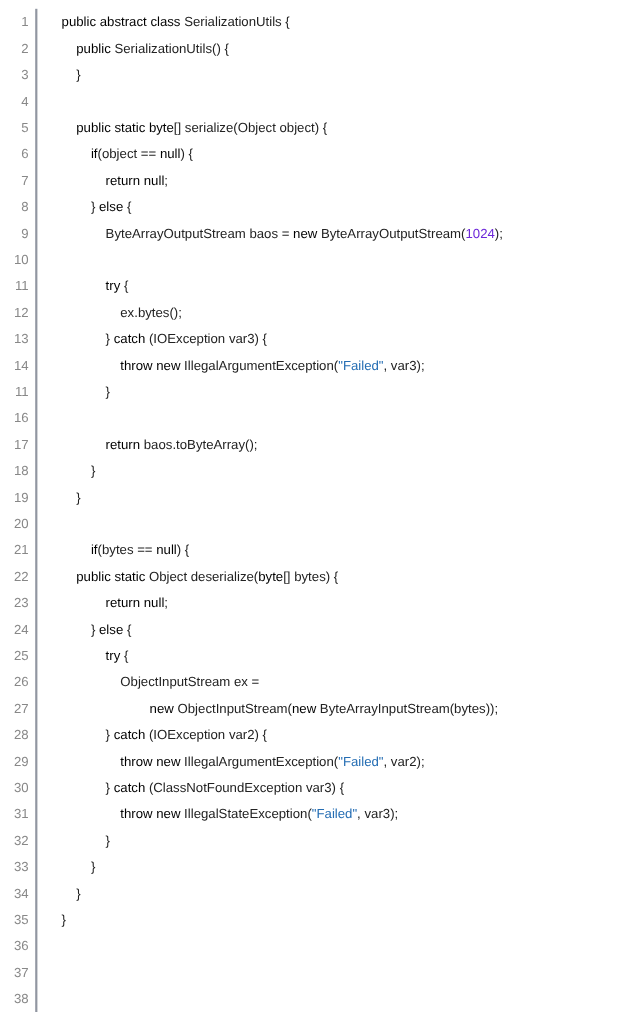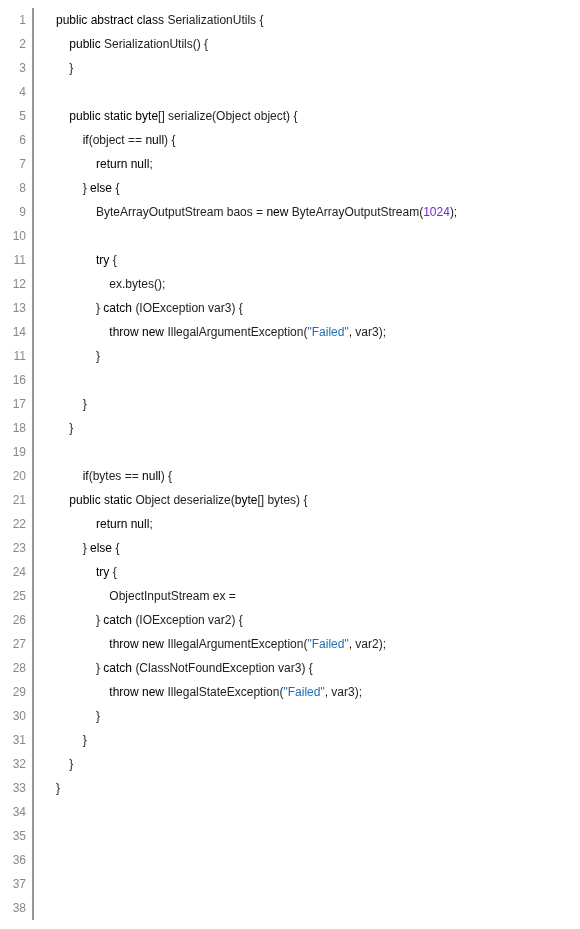--- a/index.html
+++ b/index.html
@@ -88,29 +88,31 @@
       <div class="line"><span>            </span><span class="kw">return null</span><span>;</span></div>
       <div class="line"><span>        } </span><span class="kw">else </span><span>{</span></div>
       <div class="line"><span>            ByteArrayOutputStream baos = </span><span class="kw">new </span><span>ByteArrayOutputStream(</span><span class="num">1024</span><span>);</span></div>
       <div class="line"><span></span></div>
       <div class="line"><span>            </span><span class="kw">try </span><span>{</span></div>
       <div class="line"><span>                ex.bytes();</span></div>
       <div class="line"><span>            } </span><span class="kw">catch </span><span>(IOException var3) {</span></div>
       <div class="line"><span>                </span><span class="kw">throw new </span><span>IllegalArgumentException(</span><span class="str">"Failed"</span><span>, var3);</span></div>
       <div class="line"><span>            }</span></div>
       <div class="line"><span></span></div>
+      <div class="line"><span>            </span><span class="kw">return </span><span>baos.toByteArray();</span></div>
       <div class="line"><span>        }</span></div>
       <div class="line"><span>    }</span></div>
       <div class="line"><span></span></div>
       <div class="line"><span>        </span><span class="kw">if</span><span>(bytes == </span><span class="kw">null</span><span>) {</span></div>
       <div class="line"><span>    </span><span class="kw">public static </span><span>Object deserialize(</span><span class="kw">byte</span><span>[] bytes) {</span></div>
       <div class="line"><span>            </span><span class="kw">return null</span><span>;</span></div>
       <div class="line"><span>        } </span><span class="kw">else </span><span>{</span></div>
       <div class="line"><span>            </span><span class="kw">try </span><span>{</span></div>
       <div class="line"><span>                ObjectInputStream ex =</span></div>
+      <div class="line"><span>                        </span><span class="kw">new </span><span>ObjectInputStream(</span><span class="kw">new </span><span>ByteArrayInputStream(bytes));</span></div>
       <div class="line"><span>            } </span><span class="kw">catch </span><span>(IOException var2) {</span></div>
       <div class="line"><span>                </span><span class="kw">throw new </span><span>IllegalArgumentException(</span><span class="str">"Failed"</span><span>, var2);</span></div>
       <div class="line"><span>            } </span><span class="kw">catch </span><span>(ClassNotFoundException var3) {</span></div>
       <div class="line"><span>                </span><span class="kw">throw new </span><span>IllegalStateException(</span><span class="str">"Failed"</span><span>, var3);</span></div>
       <div class="line"><span>            }</span></div>
       <div class="line"><span>        }</span></div>
       <div class="line"><span>    }</span></div>
       <div class="line"><span>}</span></div>
     </div>
 </div>

